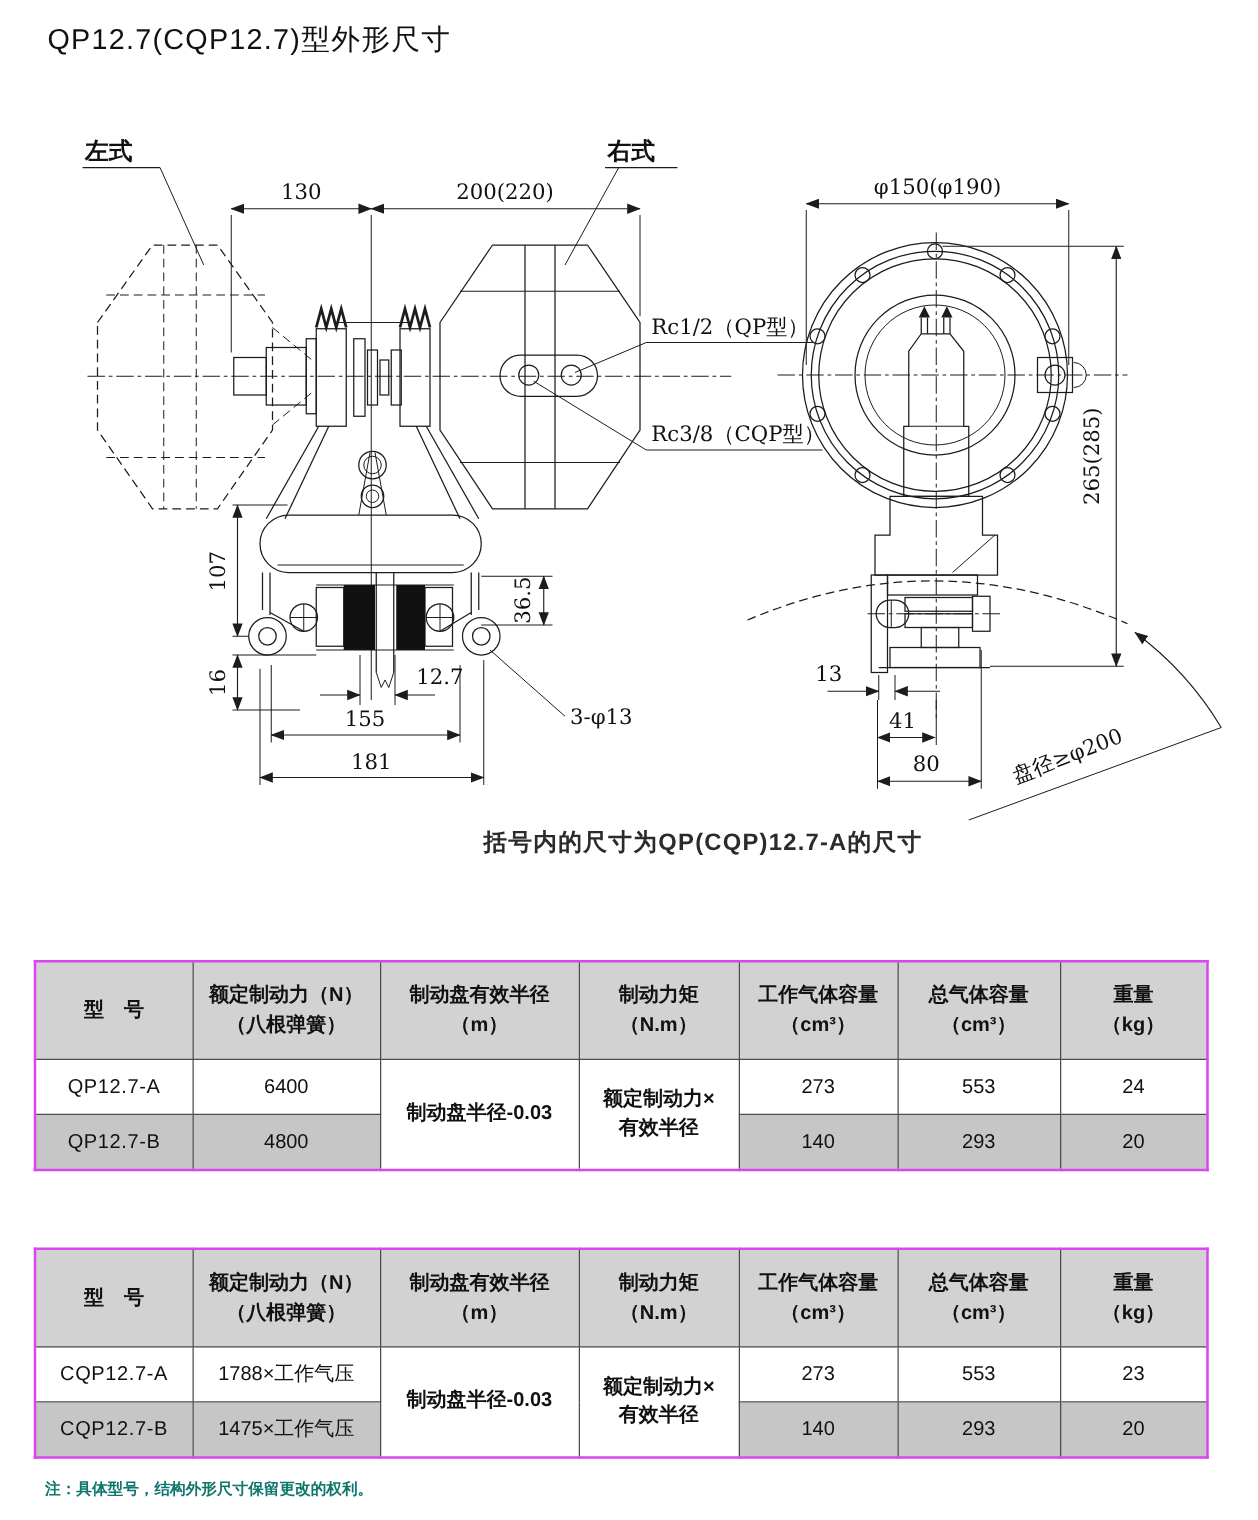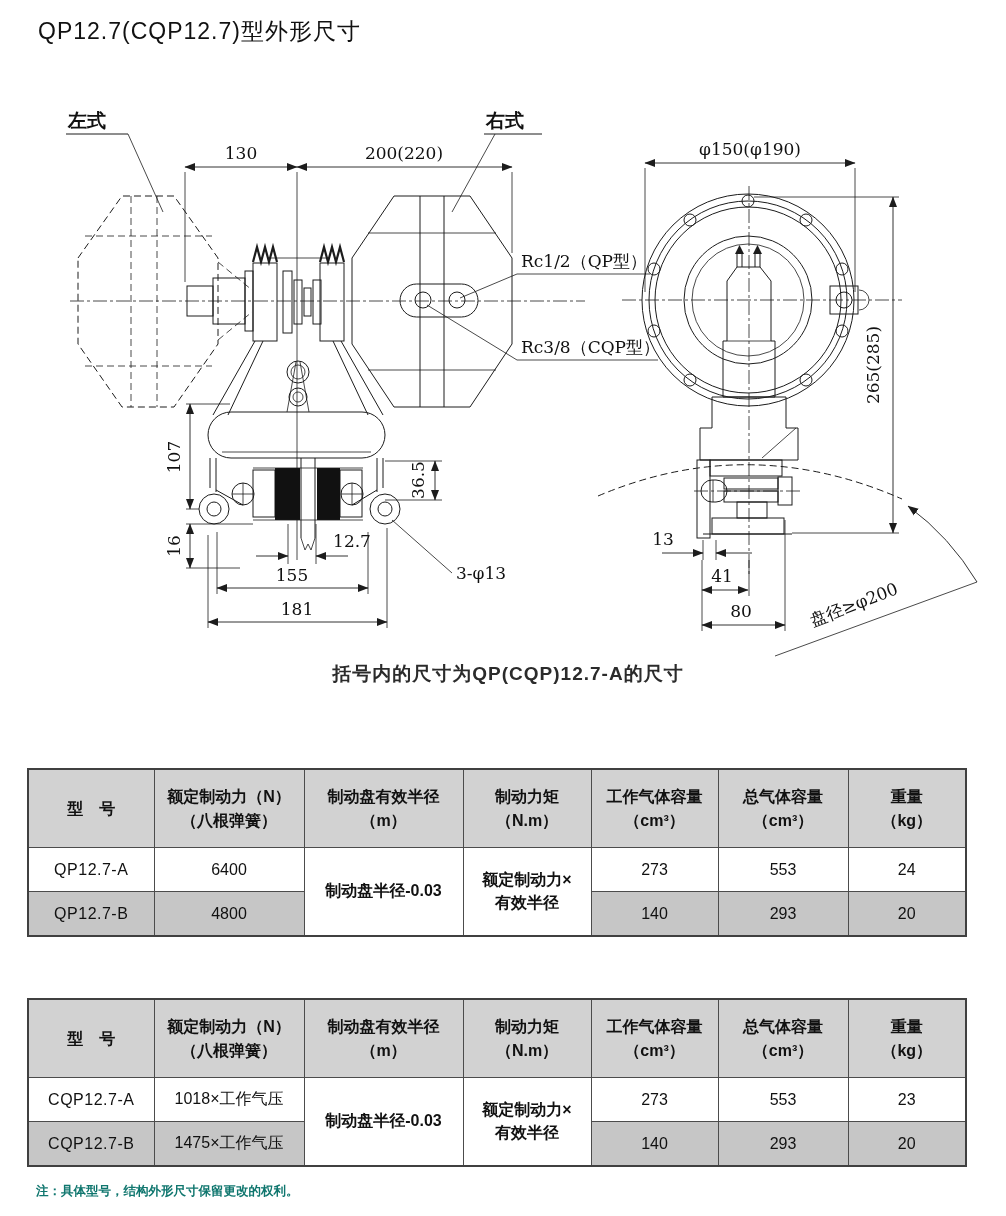--- a/index.html
+++ b/index.html
@@ -2,27 +2,27 @@
 <html><head>
 <meta charset="utf-8">
 <style>
   html,body { margin:0; padding:0; background:#ffffff; }
   .page { position:relative; width:1006px; height:1216px; background:#fff;
           font-family:"Liberation Sans", sans-serif; color:#111; overflow:hidden; }
   .title { position:absolute; left:38px; top:16px; font-size:23px; font-weight:normal; letter-spacing:1px; }
   .sec-title { position:absolute; font-size:21px; font-weight:bold; letter-spacing:1px; }
   .sec-title.t1 { left:33px; top:712px; }
   .sec-title.t2 { left:50px; top:948px; }
-  .draw-note { position:absolute; left:278px; top:661px; width:460px; text-align:center;
+  .draw-note { position:absolute; left:278px; top:661px; width:460px; text-align:right;
                font-size:19px; font-weight:bold; color:#2b2b2b; letter-spacing:1px; }
   .footnote { position:absolute; left:36px; top:1183px; font-size:12.5px; font-weight:bold; color:#0f766e; }
   svg.drawing { position:absolute; left:0; top:0; }
 
   table.spec { position:absolute; border-collapse:collapse; table-layout:fixed;
-               font-size:16px; border:2px solid #404040; }
+               font-size:16px; border:2px solid #d946ef; }
   .spec th, .spec td { border:1.5px solid #4c4c4c; text-align:center; vertical-align:middle; padding:0; }
   .spec tr.hdr th { background:#d2d2d2; font-weight:bold; height:77px; line-height:1.45; font-size:16px; }
   .spec tr.rA td { height:43px; background:#ffffff; }
   .spec tr.rB td { height:43px; background:#c6c6c6; }
   .spec td.merged { background:linear-gradient(to bottom,#ffffff 0,#ffffff 50%,#c6c6c6 50%,#c6c6c6 100%);
                     font-weight:bold; line-height:1.4; }
   .spec td.model { letter-spacing:0.5px; }
 
   .ln  { fill:none; stroke:#1c1c1c; stroke-width:1; }
   .lt  { stroke-width:0.8; }
@@ -358,21 +358,21 @@
             <div>总气体容量</div>
             <div>（cm³）</div>
           </th>
       <th>
             <div>重量</div>
             <div>（kg）</div>
           </th>
     </tr>
     <tr class="rA">
       <td class="model">CQP12.7-A</td>
-      <td>1018×工作气压</td>
+      <td>1788×工作气压</td>
       <td class="merged" rowspan="2">
             <div>制动盘半径-0.03</div>
           </td>
       <td class="merged" rowspan="2">
             <div>额定制动力×</div>
             <div>有效半径</div>
           </td>
       <td>273</td>
       <td>553</td>
       <td>23</td>

